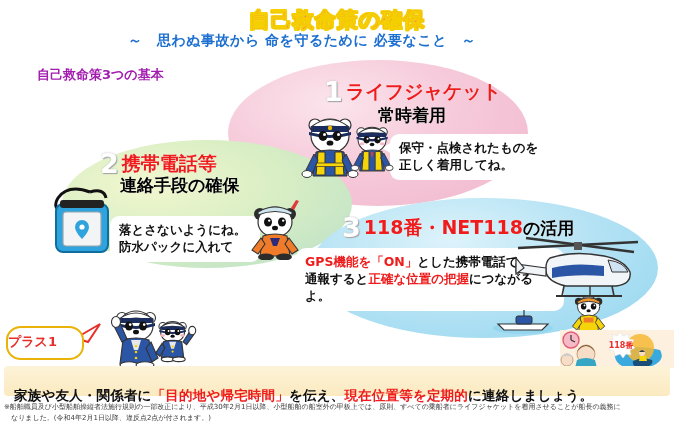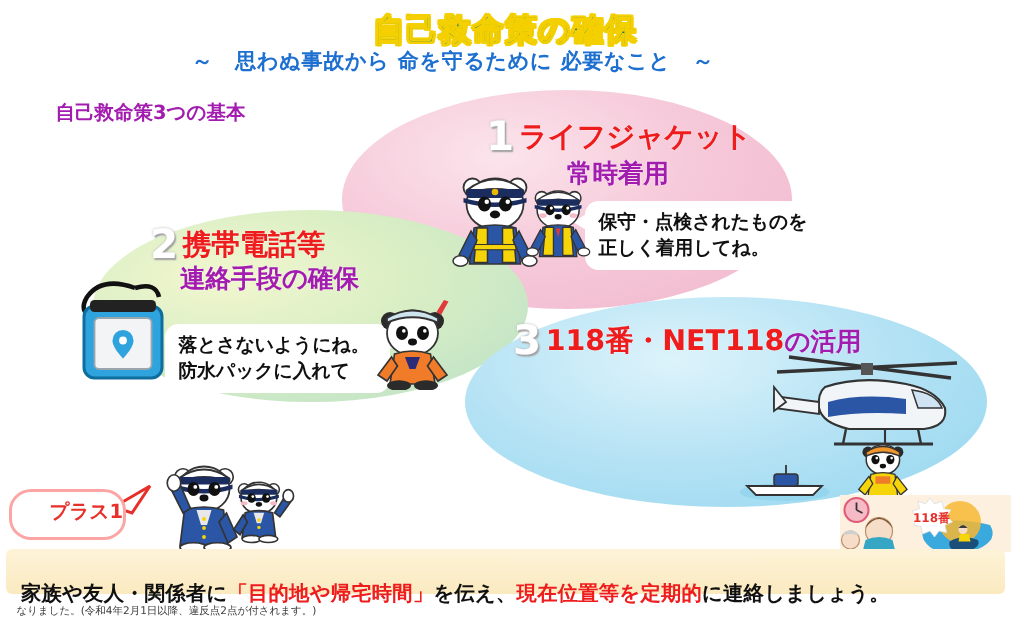--- a/index.html
+++ b/index.html
@@ -20,21 +20,21 @@
   }
 
   
   .title {
     position: absolute;
     left: 0; top: 6px;
     width: 674px;
     text-align: center;
     font-size: 21px;
     font-weight: bold;
-    color: #0f766e;
+    color: #ec4899;
     letter-spacing: 1px;
     -webkit-text-stroke: 0.6px #f5d000;
     text-shadow:
        1px 0 0 #f5d000, -1px 0 0 #f5d000,
        0 1px 0 #f5d000, 0 -1px 0 #f5d000,
        1px 1px 0 #f5d000, -1px -1px 0 #f5d000,
        1px -1px 0 #f5d000, -1px 1px 0 #f5d000;
   }
   .subtitle {
     position: absolute;
@@ -80,21 +80,21 @@
     color: #ffffff;
     text-shadow: 0 0 2px #b9b9b9, 1px 1px 1px #9b9b9b;
     vertical-align: -3px;
     margin-right: 3px;
   }
   .hred {
     font-size: 19px; font-weight: bold; color: #ee1c1c;
     text-shadow: 0 0 1px #ffffff;
   }
   .hblue {
-    font-size: 17px; font-weight: bold; color: #a21caf;
+    font-size: 17px; font-weight: bold; color: #000000;
     text-shadow: 0 0 1px #ffffff;
   }
   #sec1-head { left: 324px; top: 76px; }
   #sec1-sub  { left: 378px; top: 104px; }
   #sec2-head { left: 100px; top: 148px; }
   #sec2-sub  { left: 120px; top: 174px; }
   #sec3-head { left: 342px; top: 212px; }
 
   
   .bubble {
@@ -135,27 +135,27 @@
     left: 560px; top: 258px;
     border-width: 5px 0 5px 10px;
     border-color: transparent transparent transparent #ffffff;
   }
 
   
   #plus1 {
     position: absolute;
     left: 6px; top: 326px;
     width: 74px; height: 30px;
-    border: 2px solid #fca5a5;
+    border: 2px solid #eab308;
     border-radius: 15px / 14px;
     background: #ffffff;
     color: #e8302a;
     font-size: 13px;
     font-weight: bold;
-    text-align: right;
+    text-align: left;
     line-height: 28px;
   }
   #plus1-tail {
     position: absolute;
     left: 74px; top: 322px;
     width: 28px; height: 22px;
   }
 
   
   #banner {
@@ -312,20 +312,28 @@
     <path d="M43 40 L52 52 L46 56 L39 46 Z" fill="#f07c2a" stroke="#333" stroke-width="1.1"></path>
     <ellipse cx="20" cy="59" rx="8" ry="3.5" fill="#2b2b2b"></ellipse>
     <ellipse cx="38" cy="59" rx="8" ry="3.5" fill="#2b2b2b"></ellipse>
   </svg>
 
   <div class="sec-head" id="sec3-head">
     <span class="num">3</span><span class="hred">118番・NET118</span><span class="hblue">の活用</span>
   </div>
 
   <div class="tail" id="tail3"></div>
+  <div class="bubble" id="bubble3">
+    <div>
+      <span class="r">GPS機能を「ON」</span><span>とした携帯電話で</span>
+    </div>
+    <div>
+      <span>通報すると</span><span class="r">正確な位置の把握</span><span>につながるよ。</span>
+    </div>
+  </div>
 
   <svg class="ill" style="left:512px; top:228px;" width="134" height="110" viewBox="0 0 134 110">
 
     <path d="M6 20 L126 14" stroke="#333" stroke-width="2.4" fill="none"></path>
     <path d="M14 10 L122 24" stroke="#333" stroke-width="2.4" fill="none"></path>
     <rect x="62" y="14" width="8" height="8" fill="#555"></rect>
 
     <path d="M38 30 Q62 22 92 28 Q112 32 118 44 Q120 56 104 58 L54 58 Q36 54 34 44 Q33 34 38 30 Z" fill="#f2f5f7" stroke="#333" stroke-width="1.4"></path>
     <path d="M40 40 Q62 34 92 38 L92 48 Q62 46 40 50 Z" fill="#2b55a5"></path>
     <path d="M96 32 Q112 34 116 44 L100 44 Z" fill="#cfe3f2" stroke="#333" stroke-width="1"></path>
@@ -448,16 +456,17 @@
     <g transform="translate(44,2)">
       <path d="M16 0 L19 4 L24 2 L25 7 L30 8 L27 12 L31 16 L26 18 L27 23 L22 22 L19 26 L16 22 L11 24 L10 19 L5 18 L8 13 L4 9 L9 7 L8 2 L13 4 Z" fill="#ffffff" stroke="#e0e0e0" stroke-width="0.6"></path>
       <text x="17" y="16" font-family="DejaVu Sans, sans-serif" font-size="8" font-weight="bold" fill="#e8302a" text-anchor="middle">118番</text>
     </g>
   </svg>
 
   <div id="banner"></div>
   <div id="banner-text"><span>家族や友人・関係者に</span><span class="r">「目的地や帰宅時間」</span><span>を伝え、</span><span class="r">現在位置等を定期的</span><span>に連絡しましょう。</span></div>
 
   <div id="footnote">
+    <div>※船舶職員及び小型船舶操縦者法施行規則の一部改正により、平成30年2月1日以降、小型船舶の船室外の甲板上では、原則、すべての乗船者にライフジャケットを着用させることが船長の義務に</div>
     <div>　なりました。(令和4年2月1日以降、違反点2点が付されます。)</div>
   </div>
 
 </div>
 
 </body></html>

